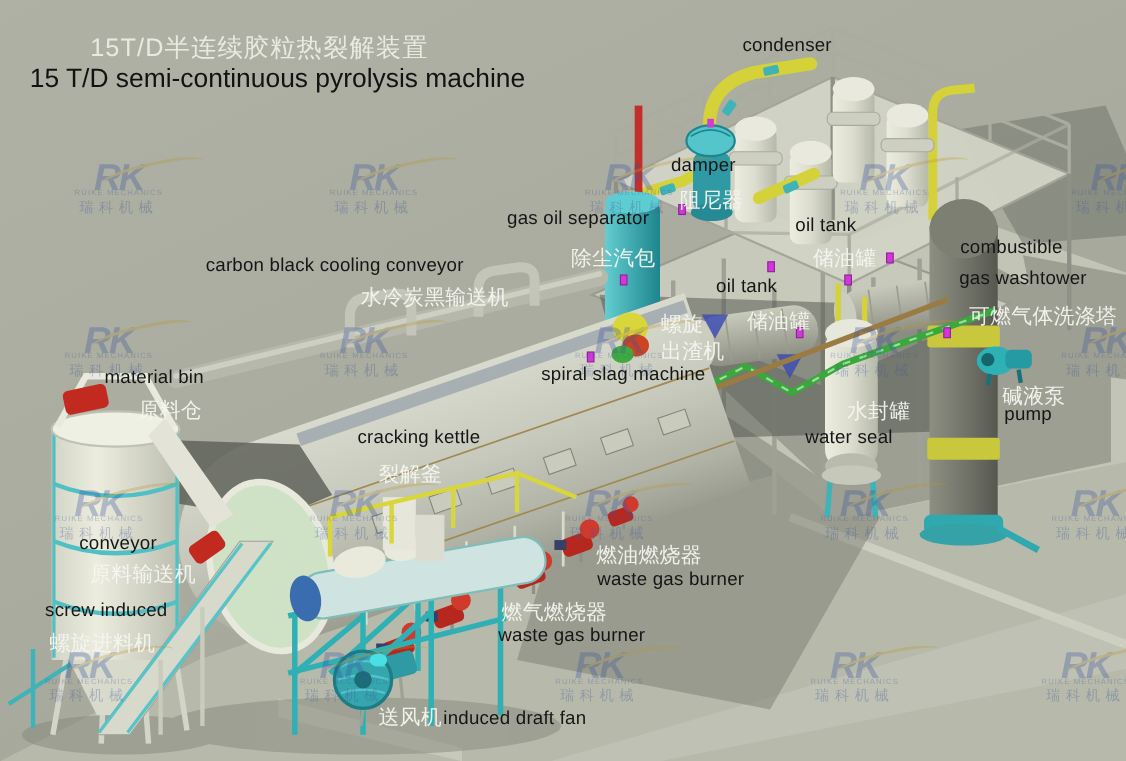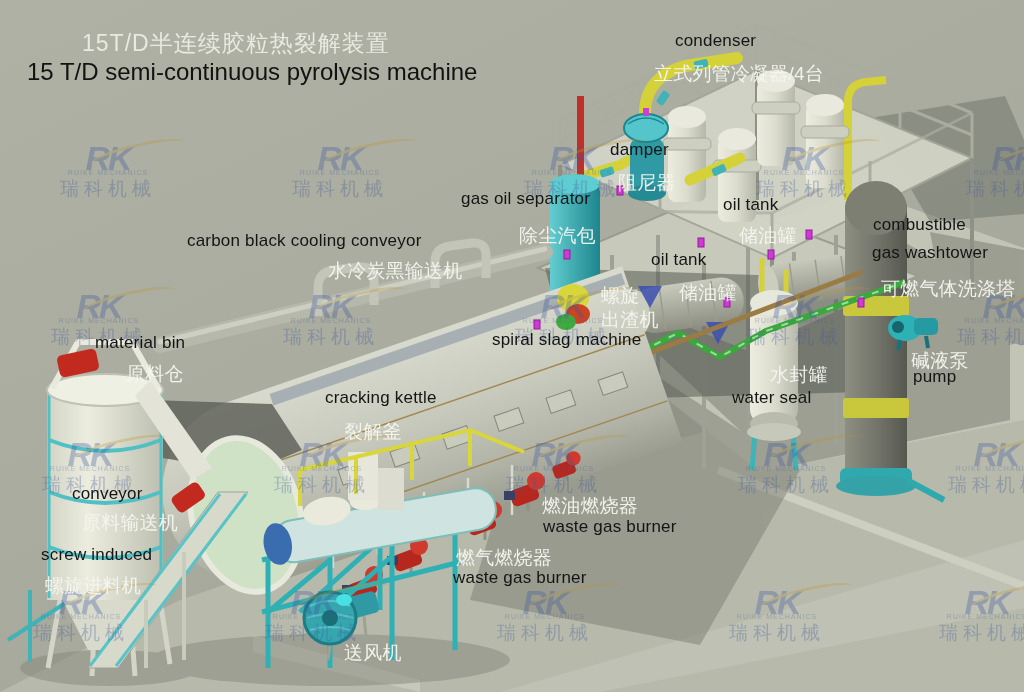--- a/index.html
+++ b/index.html
@@ -12,21 +12,21 @@
   .lbl{position:absolute;white-space:nowrap;line-height:1.04;letter-spacing:.2px;}
   .lbl-en{font-size:17px;color:#151515;}
   .lbl-zh{font-size:19px;color:rgba(246,246,240,.95);}
   .title-zh{position:absolute;left:82px;top:28px;font-size:23px;color:#e9e9e1;z-index:3;letter-spacing:1px;}
   .title-en{position:absolute;left:27px;top:58px;font-size:24px;color:#121212;z-index:3;}
   .wm{position:absolute;width:160px;text-align:center;opacity:.32;transform:translate(-50%,-50%);}
   .wm-logo{font-size:34px;font-weight:bold;font-style:italic;color:#3c55a0;letter-spacing:-2px;line-height:.9;}
   .wm-swoosh{width:96px;height:16px;border-top:3px solid rgba(186,148,44,.9);border-radius:50%;
     transform:rotate(-13deg);margin:-30px 0 6px 62px;}
   .wm-sub{font-size:7px;color:#41589c;letter-spacing:1px;}
-  .wm-cn{font-size:19px;color:#41589c;letter-spacing:5px;}
+  .wm-cn{font-size:13px;color:#41589c;letter-spacing:5px;}
 </style>
 </head>
 <body>
 
 <div class="stage">
 
   <svg class="scene" width="1024" height="692" viewBox="0 0 1024 692">
     <defs>
       <linearGradient id="kettleGrad" x1="0" y1="0" x2="0" y2="1">
         <stop offset="0" stop-color="#d8dacd"></stop>
@@ -491,21 +491,20 @@
         <div class="wm-swoosh"></div>
         <div class="wm-sub">RUIKE MECHANICS</div>
         <div class="wm-cn">瑞科机械</div>
       </div>
     </div>
 
   <div class="title-zh">15T/D半连续胶粒热裂解装置</div>
   <div class="title-en">15 T/D semi-continuous  pyrolysis machine</div>
   <div class="lbl-layer" id="lbl-layer">
       <div class="lbl lbl-en" style="left: 675px; top: 32px;">condenser</div>
-      <div class="lbl lbl-zh" style="left: 654px; top: 64px;">立式列管冷凝器/4台</div>
       <div class="lbl lbl-en" style="left: 610px; top: 141px;">damper</div>
       <div class="lbl lbl-zh" style="left: 618px; top: 173px;">阻尼器</div>
       <div class="lbl lbl-en" style="left: 461px; top: 190px;">gas oil separator</div>
       <div class="lbl lbl-en" style="left: 723px; top: 196px;">oil tank</div>
       <div class="lbl lbl-zh" style="left: 519px; top: 226px;">除尘汽包</div>
       <div class="lbl lbl-zh" style="left: 739px; top: 226px;">储油罐</div>
       <div class="lbl lbl-en" style="left: 187px; top: 232px;">carbon black cooling conveyor</div>
       <div class="lbl lbl-en" style="left: 873px; top: 216px;">combustible</div>
       <div class="lbl lbl-en" style="left: 872px; top: 244px;">gas washtower</div>
       <div class="lbl lbl-en" style="left: 651px; top: 251px;">oil tank</div>
@@ -525,15 +524,16 @@
       <div class="lbl lbl-zh" style="left: 344px; top: 422px;">裂解釜</div>
       <div class="lbl lbl-en" style="left: 72px; top: 485px;">conveyor</div>
       <div class="lbl lbl-zh" style="left: 542px; top: 496px;">燃油燃烧器</div>
       <div class="lbl lbl-zh" style="left: 82px; top: 513px;">原料输送机</div>
       <div class="lbl lbl-en" style="left: 543px; top: 518px;">waste gas burner</div>
       <div class="lbl lbl-en" style="left: 41px; top: 546px;">screw induced</div>
       <div class="lbl lbl-zh" style="left: 456px; top: 548px;">燃气燃烧器</div>
       <div class="lbl lbl-en" style="left: 453px; top: 569px;">waste gas burner</div>
       <div class="lbl lbl-zh" style="left: 45px; top: 576px;">螺旋进料机</div>
       <div class="lbl lbl-zh" style="left: 344px; top: 643px;">送风机</div>
+      <div class="lbl lbl-en" style="left: 403px; top: 644px;">induced draft fan</div>
     </div>
 
 </div>
 
 </body></html>

